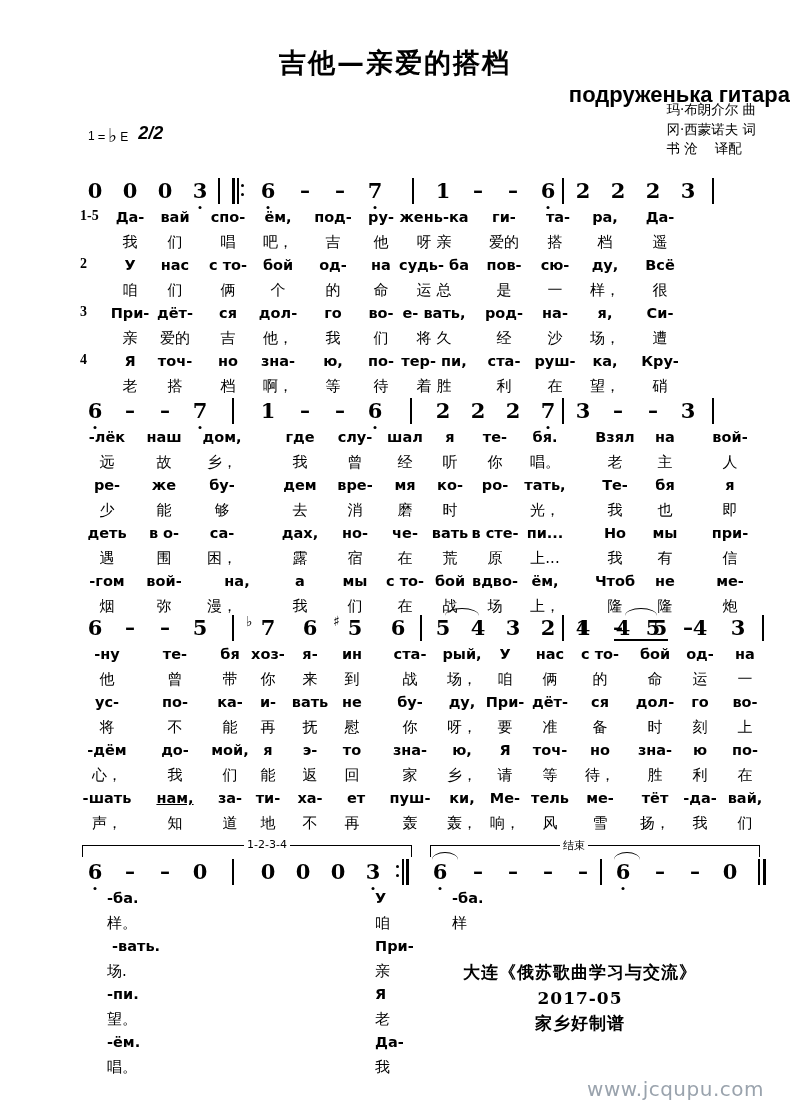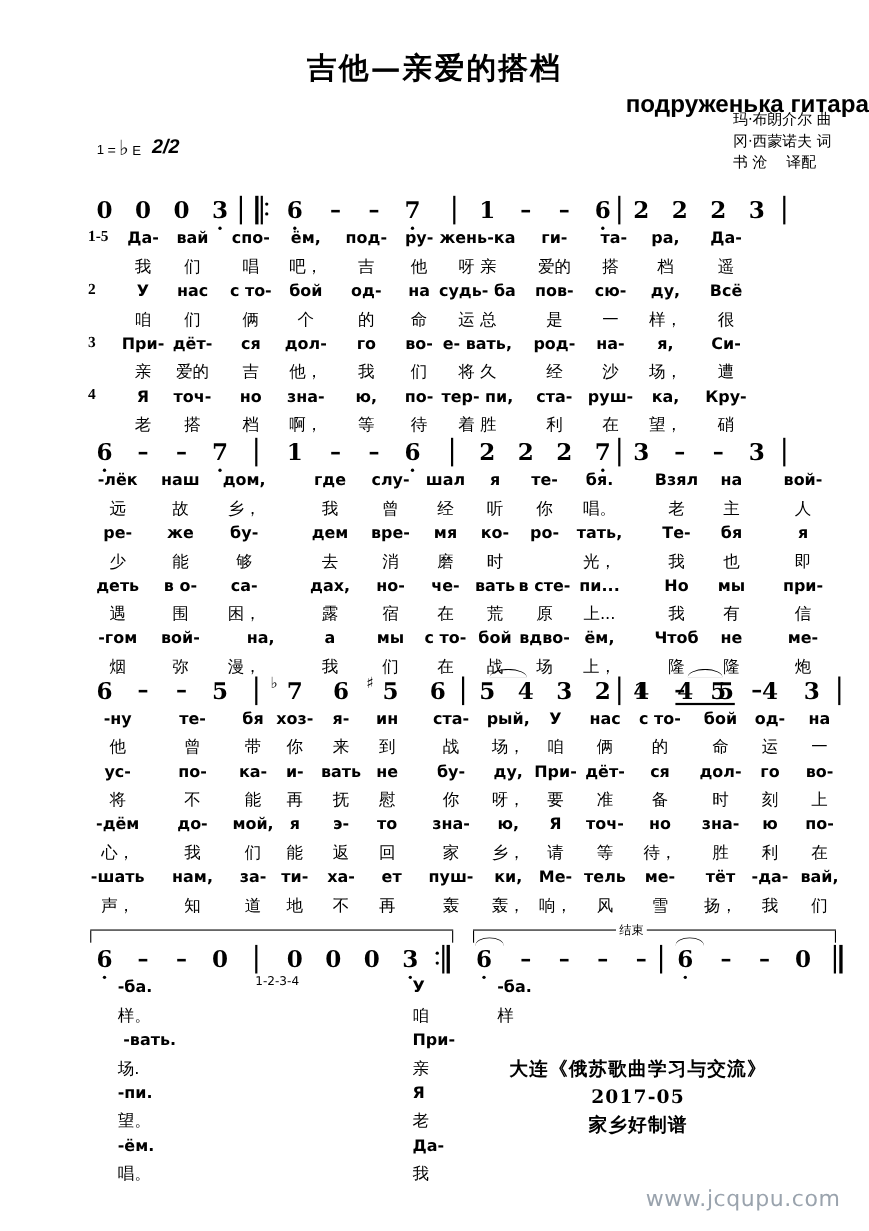--- a/index.html
+++ b/index.html
@@ -538,21 +538,21 @@
             <span class="lyr cn" style="left: 462px;">乡，</span>
             <span class="lyr cn" style="left: 505px;">请</span>
             <span class="lyr cn" style="left: 550px;">等</span>
             <span class="lyr cn" style="left: 600px;">待，</span>
             <span class="lyr cn" style="left: 655px;">胜</span>
             <span class="lyr cn" style="left: 700px;">利</span>
             <span class="lyr cn" style="left: 745px;">在</span>
           </div>
           <div class="lyricline">
             <span class="lyr ru" style="left: 107px;">-шать</span>
-            <span class="lyr ru" style="left: 175px;">нам,</span>
+            <span class="lyr ru" style="left: 175px; text-decoration: underline;">нам,</span>
             <span class="lyr ru" style="left: 230px;">за-</span>
             <span class="lyr ru" style="left: 268px;">ти-</span>
             <span class="lyr ru" style="left: 310px;">ха-</span>
             <span class="lyr ru" style="left: 356px;">ет</span>
             <span class="lyr ru" style="left: 410px;">пуш-</span>
             <span class="lyr ru" style="left: 462px;">ки,</span>
             <span class="lyr ru" style="left: 505px;">Ме-</span>
             <span class="lyr ru" style="left: 550px;">тель</span>
             <span class="lyr ru" style="left: 600px;">ме-</span>
             <span class="lyr ru" style="left: 655px;">тёт</span>
@@ -572,21 +572,21 @@
             <span class="lyr cn" style="left: 550px;">风</span>
             <span class="lyr cn" style="left: 600px;">雪</span>
             <span class="lyr cn" style="left: 655px;">扬，</span>
             <span class="lyr cn" style="left: 700px;">我</span>
             <span class="lyr cn" style="left: 745px;">们</span>
           </div>
         </div>
       </div>
       <div class="system" style="top: 845px;">
         <div class="volta closed" style="left: 82px; top: 0px; width: 330px;">
-          <span class="volta-label" style="left: 147px; margin-top: 47px;">1-2-3-4</span>
+          <span class="volta-label" style="left: 162px;">1-2-3-4</span>
         </div>
         <div class="volta closed" style="left: 430px; top: 0px; width: 330px;">
           <span class="volta-label" style="left: 130px;">结束</span>
         </div>
         <div class="staffrow" style="margin-top: 14px;">
           <div class="note" style="left: 84px;">6<span class="dotlow"></span></div>
           <div class="note dash" style="left: 119px;">–</div>
           <div class="note dash" style="left: 154px;">–</div>
           <div class="note" style="left: 189px;">0</div>
           <div class="note" style="left: 257px;">0</div>

